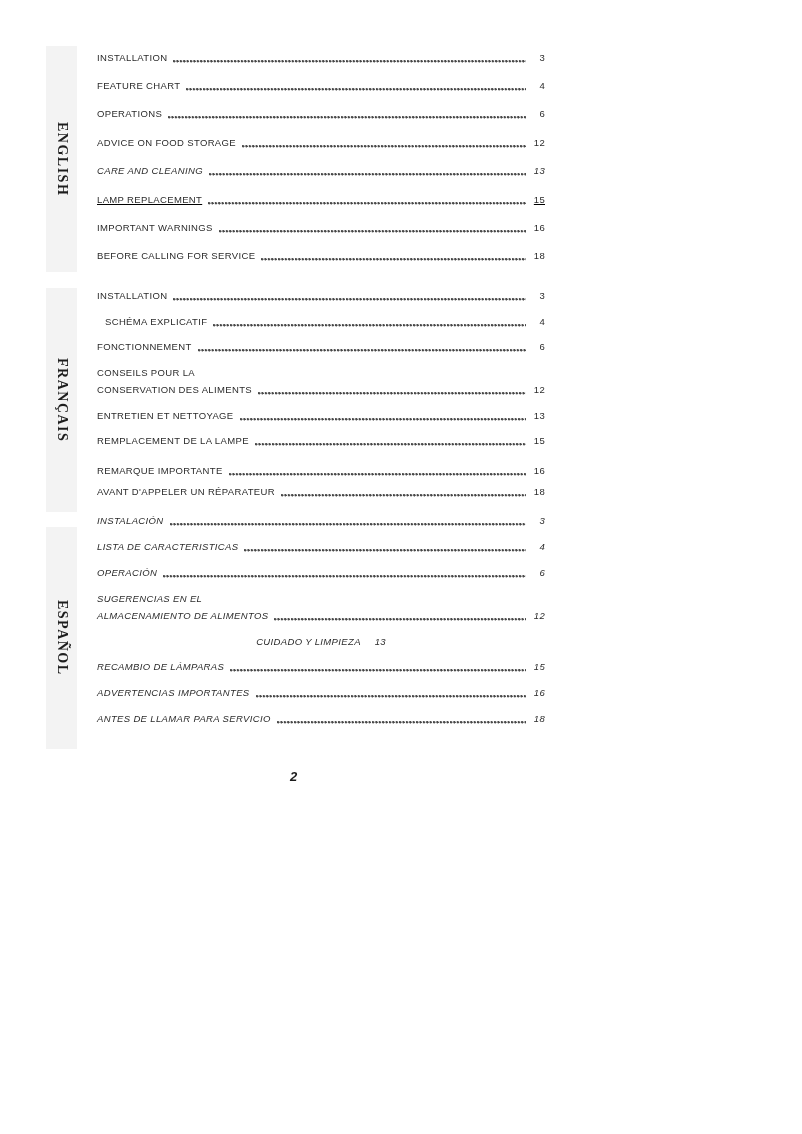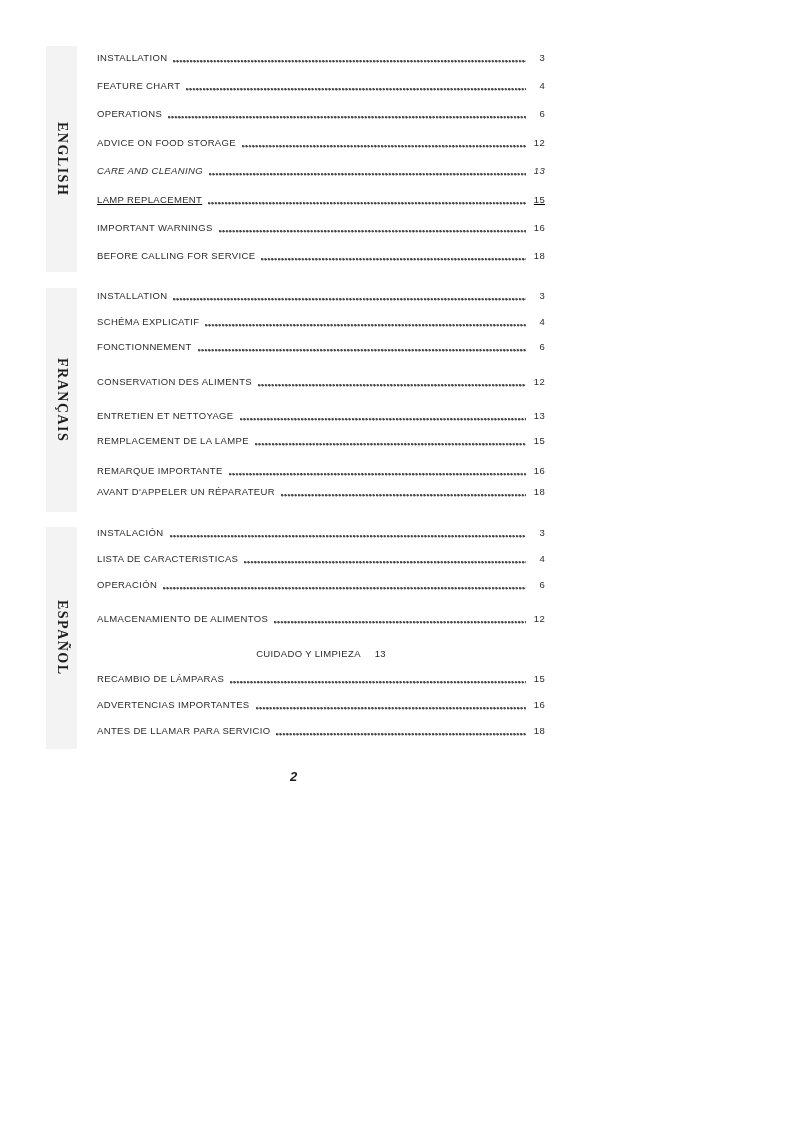--- a/index.html
+++ b/index.html
@@ -42,21 +42,21 @@
   
   .entries {
     position: absolute;
     left: 97px;
     width: 448px;
     display: flex;
     flex-direction: column;
   }
   #entries-en { top: 43px; }
   #entries-fr { top: 283px; }
-  #entries-es { top: 520px; }
+  #entries-es { top: 508px; font-style: italic; }
 
   .toc-entry {
     display: flex;
     flex-direction: column;
     justify-content: center;
   }
   .toc-line {
     display: flex;
     align-items: center;
     height: 17px;
@@ -169,35 +169,38 @@
     <span class="lang-label">FRANÇAIS</span>
   </div>
   <div class="entries" id="entries-fr">
       <div class="toc-entry" style="height: 25.6px;">
         <div class="toc-line">
           <span class="toc-title">INSTALLATION</span>
           <span class="leader"></span>
           <span class="toc-page">3</span>
         </div>
       </div>
-      <div class="toc-entry" style="height: 25.6px;">
+      <div class="toc-entry" style="height: 25.6px; margin-left: 8px;">
         <div class="toc-line">
           <span class="toc-title">SCHÉMA EXPLICATIF</span>
           <span class="leader"></span>
           <span class="toc-page">4</span>
         </div>
       </div>
       <div class="toc-entry" style="height: 25.6px;">
         <div class="toc-line">
           <span class="toc-title">FONCTIONNEMENT</span>
           <span class="leader"></span>
           <span class="toc-page">6</span>
         </div>
       </div>
       <div class="toc-entry" style="height: 42.6px;">
+        <div class="toc-line">
+          <span class="toc-title">CONSEILS POUR LA</span>
+        </div>
         <div class="toc-line">
           <span class="toc-title">CONSERVATION DES ALIMENTS</span>
           <span class="leader"></span>
           <span class="toc-page">12</span>
         </div>
       </div>
       <div class="toc-entry" style="height: 25.6px;">
         <div class="toc-line">
           <span class="toc-title">ENTRETIEN ET NETTOYAGE</span>
           <span class="leader"></span>
@@ -247,20 +250,23 @@
       </div>
       <div class="toc-entry" style="height: 25.8px;">
         <div class="toc-line">
           <span class="toc-title">OPERACIÓN</span>
           <span class="leader"></span>
           <span class="toc-page">6</span>
         </div>
       </div>
       <div class="toc-entry" style="height: 42.8px;">
         <div class="toc-line">
+          <span class="toc-title">SUGERENCIAS EN EL</span>
+        </div>
+        <div class="toc-line">
           <span class="toc-title">ALMACENAMIENTO DE ALIMENTOS</span>
           <span class="leader"></span>
           <span class="toc-page">12</span>
         </div>
       </div>
       <div class="toc-entry" style="height: 25.8px; align-items: center;">
         <div class="toc-line">
           <span class="toc-title">CUIDADO Y LIMPIEZA</span>
           <span class="leader"></span>
           <span class="toc-page">13</span>

